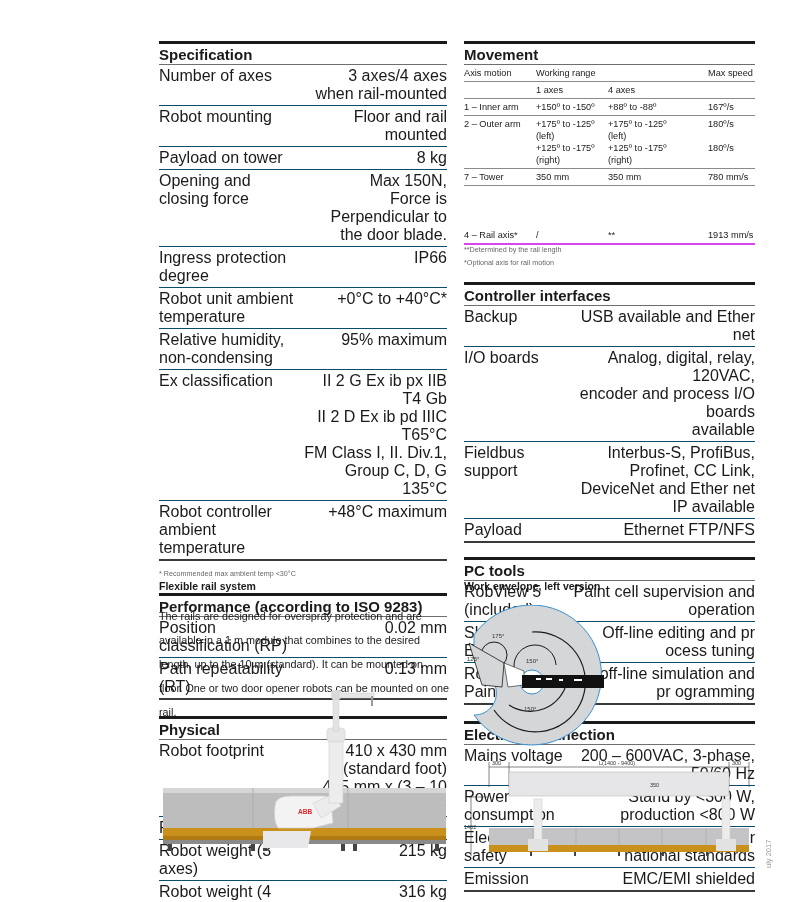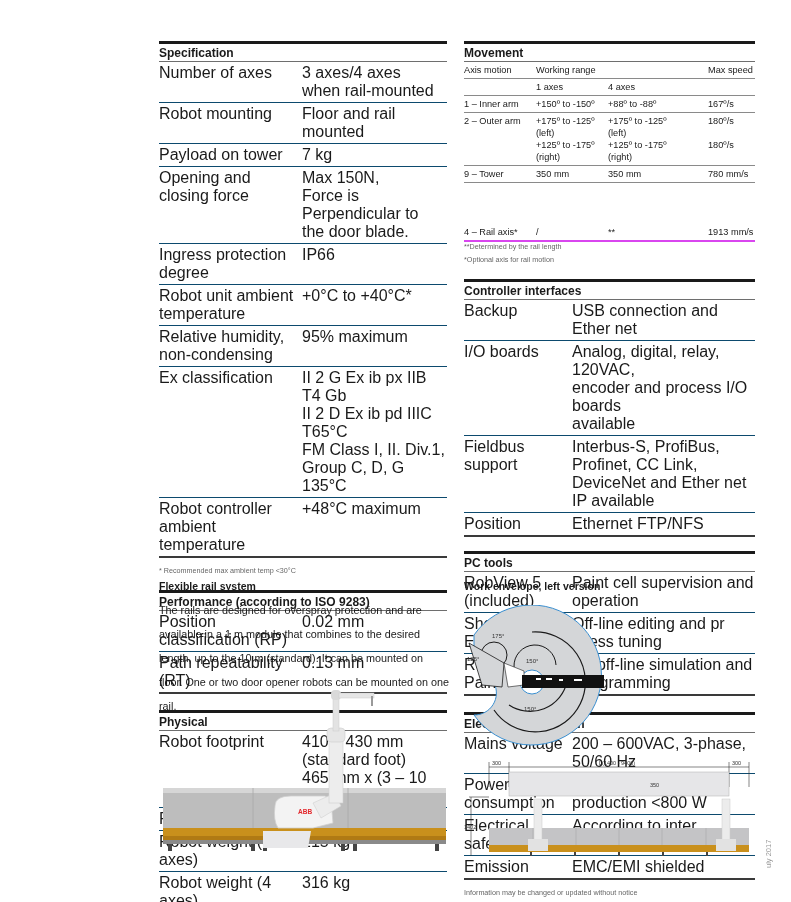--- a/index.html
+++ b/index.html
@@ -1,39 +1,39 @@
 <!DOCTYPE html>
 <html><head>
 <meta charset="utf-8">
 <style>
   html,body{margin:0;padding:0;background:#fff;}
   body{width:791px;height:902px;position:relative;overflow:hidden;font-family:"Liberation Sans","DejaVu Sans",sans-serif;color:#1a1a1a;}
   .col{position:absolute;}
-  .tbl-title{font-weight:bold;font-size:12px;border-top:3px solid #1a1a1a;border-bottom:1.2px solid #6e6e6e;padding:2px 0 1px 0;}
+  .tbl-title{font-weight:bold;font-size:15px;border-top:3px solid #1a1a1a;border-bottom:1.2px solid #6e6e6e;padding:2px 0 1px 0;}
   .row{display:flex;border-bottom:1px solid #0c4a6e;padding:2px 0 2px 0;}
   .row .k{flex:0 0 auto;}
-  .row .v{flex:1 1 auto;}
+  .row .v{flex:1 1 auto;text-align:right;}
   .row.last{border-bottom:2px solid #3a3a3a;}
   .note{font-size:7.2px;color:#666;line-height:10px;margin-top:8px;}
   .section{margin-bottom:14px;}
   
   #left{left:159px;top:41px;width:288px;}
   #left .k{width:143px;}
   
   #right{left:464px;top:41px;width:291px;}
   .mv-row{display:flex;border-bottom:1px solid #8a8a8a;padding:2px 0;font-size:9.2px;line-height:12px;}
   .mv-row.last{border-bottom:2px solid #d946ef;margin-top:41px;}
   .mv-row .c1{width:72px;}
   .mv-row .c2{width:72px;}
   .mv-row .c3{width:72px;}
   .mv-row .c4{flex:1;padding-left:28px;}
   #right .ci .k{width:108px;}
   #right .pc .k{width:108px;}
   #right .el .k{width:108px;}
-  .heading{font-weight:bold;font-size:10.5px;margin:0 0 6px 0;}
+  .heading{font-weight:bold;font-size:10.5px;margin:0 0 12px 0;}
   .para{font-size:10.8px;line-height:24px;}
   #rail-text{position:absolute;left:159px;top:580px;width:290px;}
   #env-title{position:absolute;left:464px;top:580px;}
   #robot-img{position:absolute;left:163px;top:688px;width:283px;height:170px;}
   #envelope{position:absolute;left:464px;top:605px;width:150px;height:145px;}
   #rail-diagram{position:absolute;left:464px;top:757px;width:290px;height:105px;}
   #side-text{position:absolute;left:764px;top:868px;font-size:7.5px;color:#999;transform:rotate(-90deg);transform-origin:left top;white-space:nowrap;}
 </style>
 </head>
 <body>
@@ -46,21 +46,21 @@
         <div class="row">
           <div class="k">Number of axes</div>
           <div class="v">3 axes/4 axes<br>when rail-mounted</div>
         </div>
         <div class="row">
           <div class="k">Robot mounting</div>
           <div class="v">Floor and rail mounted</div>
         </div>
         <div class="row">
           <div class="k">Payload on tower</div>
-          <div class="v">7 kg</div>
+          <div class="v">8 kg</div>
         </div>
         <div class="row">
           <div class="k">Opening and closing force</div>
           <div class="v">Max 150N,<br>Force is Perpendicular to<br>the door blade.</div>
         </div>
         <div class="row">
           <div class="k">Ingress protection degree</div>
           <div class="v">IP66</div>
         </div>
         <div class="row">
@@ -147,53 +147,53 @@
           <div class="c3">+88º to -88º</div>
           <div class="c4">167º/s</div>
         </div>
         <div class="mv-row">
           <div class="c1">2 – Outer arm</div>
           <div class="c2">+175º to -125º<br>(left)<br>+125º to -175º<br>(right)</div>
           <div class="c3">+175º to -125º<br>(left)<br>+125º to -175º<br>(right)</div>
           <div class="c4">180º/s<br>&nbsp;<br>180º/s<br>&nbsp;</div>
         </div>
         <div class="mv-row">
-          <div class="c1">9 – Tower</div>
+          <div class="c1">7 – Tower</div>
           <div class="c2">350 mm</div>
           <div class="c3">350 mm</div>
           <div class="c4">780 mm/s</div>
         </div>
         <div class="mv-row last">
           <div class="c1">4 – Rail axis*</div>
           <div class="c2">/</div>
           <div class="c3">**</div>
           <div class="c4">1913 mm/s</div>
         </div>
       </div>
     <div class="note" style="margin-top:0;">**Determined by the rail length</div>
     <div class="note" style="margin-top:3px;line-height:10px;">*Optional axis for rail motion</div>
   </div>
 
   <div class="section ci" style="">
     <div class="tbl-title">Controller interfaces</div>
     <div id="ci-rows">
         <div class="row">
           <div class="k">Backup</div>
-          <div class="v">USB connection and Ether net</div>
+          <div class="v">USB available and Ether net</div>
         </div>
         <div class="row">
           <div class="k">I/O boards</div>
           <div class="v">Analog, digital, relay, 120VAC,<br>encoder and process I/O boards<br>available</div>
         </div>
         <div class="row">
           <div class="k">Fieldbus support</div>
           <div class="v">Interbus-S, ProfiBus, Profinet, CC Link,<br>DeviceNet and Ether net IP available</div>
         </div>
         <div class="row last">
-          <div class="k">Position</div>
+          <div class="k">Payload</div>
           <div class="v">Ethernet FTP/NFS</div>
         </div>
       </div>
   </div>
 
   <div class="section pc" style="margin-top:12px;">
     <div class="tbl-title">PC tools</div>
     <div id="pc-rows">
         <div class="row">
           <div class="k">RobView 5 (included)</div>

